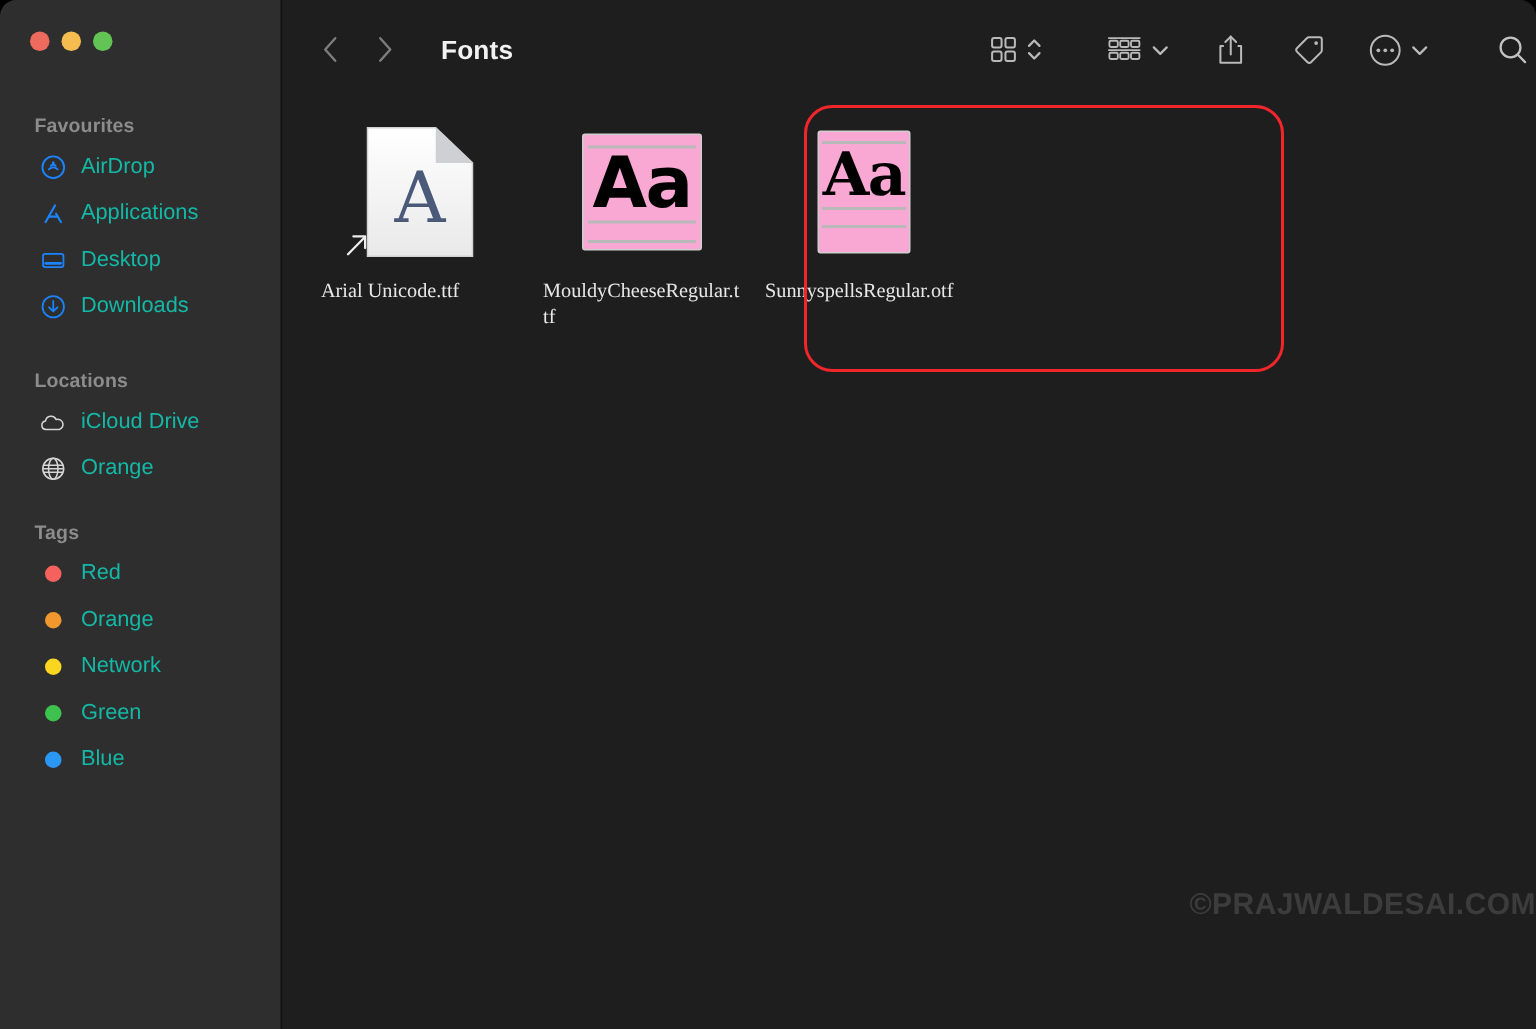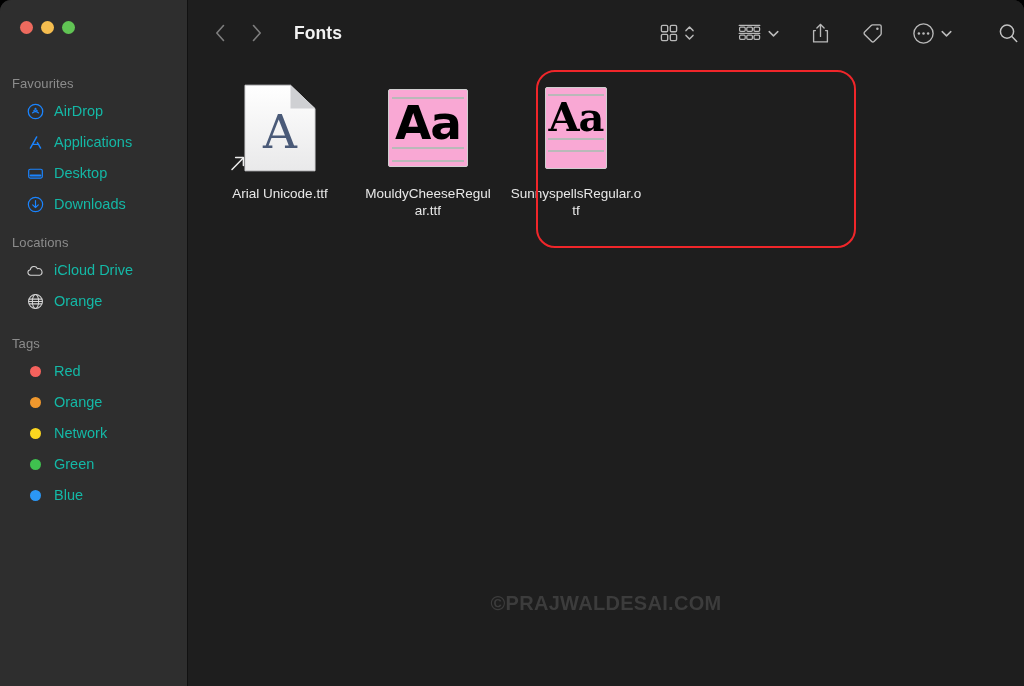--- a/index.html
+++ b/index.html
@@ -46,26 +46,26 @@
     height: 54px;
   }
   .light { width: 13px; height: 13px; border-radius: 50%; }
   .light.red    { background: #ed6a5e; }
   .light.yellow { background: #f5bd4f; }
   .light.green  { background: #61c454; }
 
   .sb-section-title {
     color: #8c8c8c;
     font-size: 13px;
-    font-weight: 400;
-    padding: 0 0 4px 12px;
+    font-weight: 700;
+    padding: 0 0 4px 23px;
     letter-spacing: .1px;
   }
   #sec-favourites { margin-top: 22px; }
-  #sec-locations  { margin-top: 16px; }
+  #sec-locations  { margin-top: 27px; }
   #sec-tags       { margin-top: 20px; }
 
   .sb-item {
     display: flex;
     align-items: center;
     height: 29px;
     padding-left: 18px;
     gap: 10px;
     color: #14b8a6;
     font-size: 14.5px;
@@ -151,23 +151,24 @@
     display: flex;
     align-items: center;
     justify-content: center;
     position: relative;
   }
   .file-name {
     margin-top: 9px;
     color: #e8e8e8;
     font-size: 13.5px;
     line-height: 17px;
-    text-align: center;
+    text-align: left;
     width: 132px;
     word-break: break-all;
+    font-family: Liberation Serif, serif;
   }
 
   
   .doc-icon { position: relative; width: 74px; height: 92px; }
   .alias-badge {
     position: absolute;
     left: -16px; bottom: 0px;
     width: 22px; height: 22px;
     color: #e9e9e9;
   }
@@ -230,21 +231,21 @@
     border: 2.2px solid #f0262a;
     border-radius: 19px;
     pointer-events: none;
   }
 
   
   #watermark {
     position: absolute;
     left: 0; top: 592px;
     width: 100%;
-    text-align: center;
+    text-align: right;
     color: #3c3c3c;
     font-size: 20px;
     font-weight: 700;
     letter-spacing: .3px;
   }
 </style>
 </head>
 <body>
 
 <div id="window">

